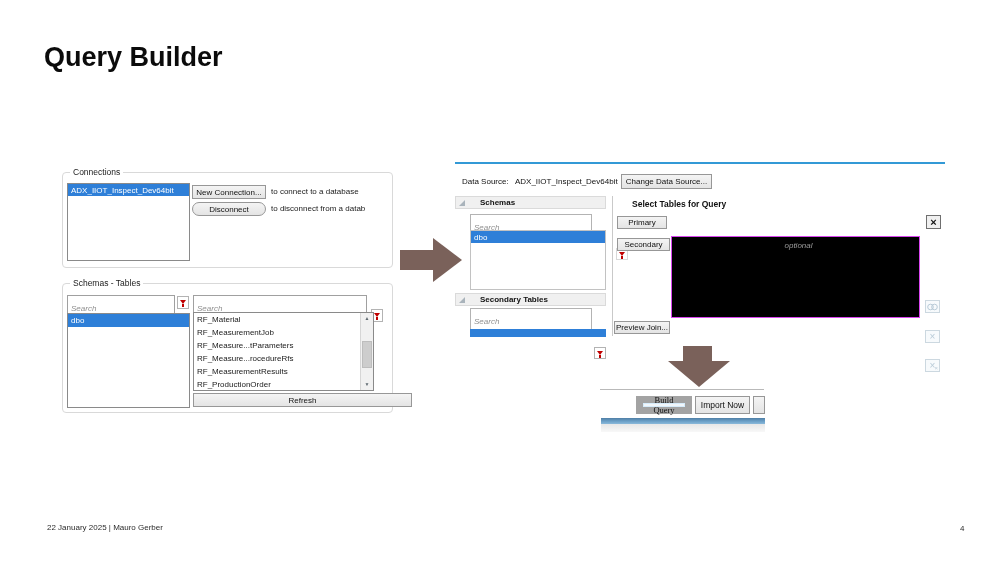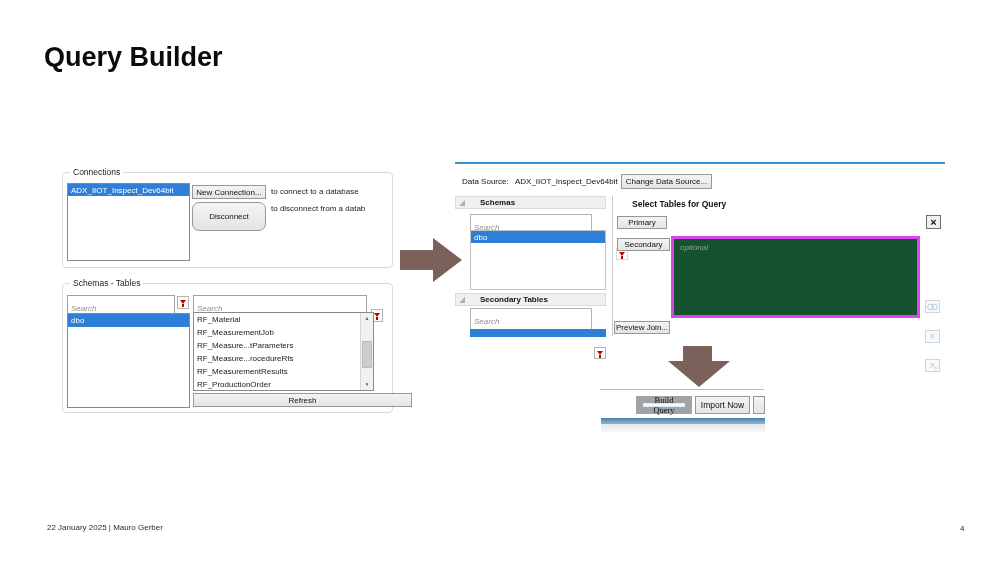--- a/index.html
+++ b/index.html
@@ -61,21 +61,21 @@
 
   
   .rule-blue { background:#3399d6; }
   .divider-v { background:#c9c9c9; }
   .primary-bar { background:#2e7fd8; border:1px solid #1e68b8; color:#fff; font-size:8px;
                  line-height:12px; padding-left:4px; white-space:nowrap; overflow:hidden; }
   .xbtn { background:#f0f0f0; border:1px solid #6f6f6f; color:#111; font-size:11px; font-weight:bold;
           display:flex; align-items:center; justify-content:center; line-height:1; }
   .ghostbtn { background:#f7fafc; border:1px solid #ccd8e0; color:#b9cbd8; display:flex; align-items:center;
               justify-content:center; font-size:10px; line-height:1; position:relative; }
-  .opt-box { background:#14532d; border:3px solid #d946ef; }
+  .opt-box { background:#000000; border:1px solid #d946ef;text-align:center; }
   .opt-text { font-style:italic; color:#9a9a9a; font-size:8px; padding:4px 0 0 6px; }
   .blue-stub { background:#2e7fd8; }
   .bottombar { background:linear-gradient(180deg,#4f7fa6 0%,#6ca0c8 55%,#8ab9da 100%); }
   .graybelow { background:linear-gradient(#e7e7e7,#f8f8f8); }
   .hint { font-size:8px; color:#1a1a1a; }
   .dslabel { font-size:8px; color:#111; }
   .join-xx small { position:absolute; right:1px; bottom:0px; font-size:6px; }
 </style>
 </head>
 <body>
@@ -89,21 +89,21 @@
   <div class="abs groupbox" style="left:62px; top:172px; width:331px; height:96px;"></div>
   <div class="abs grouplabel nowrap" style="left:70px; top:167px;">Connections</div>
 
   <div class="abs listbox" style="left:67px; top:183px; width:123px; height:78px;">
     <div class="sel-row nowrap">ADX_IIOT_Inspect_Dev64bit</div>
   </div>
 
   <button class="abs btn" style="left:192px; top:185px; width:74px; height:14px;">New Connection...</button>
   <div class="abs hint nowrap" style="left:271px; top:187px; width:122px; overflow:hidden;">to connect to a database</div>
 
-  <button class="abs btn" style="left:192px; top:202px; width:74px; height:29px;border-radius:7px;">Disconnect</button>
+  <button class="abs btn" style="left:192px; top:202px; width:74px; height:14px;border-radius:7px;">Disconnect</button>
   <div class="abs hint nowrap" style="left:271px; top:204px; width:122px; overflow:hidden;">to disconnect from a datab</div>
 
   <div class="abs groupbox" style="left:62px; top:283px; width:331px; height:130px;"></div>
   <div class="abs grouplabel nowrap" style="left:70px; top:278px;">Schemas - Tables</div>
 
   <input class="abs search" style="left: 67px; top: 295px; width: 108px; height: 14px;" readonly="" placeholder="Search">
   <div class="abs filterbtn funnel" style="left:177px; top:296px; width:12px; height:13px;"></div>
 
   <input class="abs search" style="left: 193px; top: 295px; width: 174px; height: 14px;" readonly="" placeholder="Search">
   <div class="abs filterbtn funnel" style="left:371px; top:296px; width:12px; height:13px;"></div>

